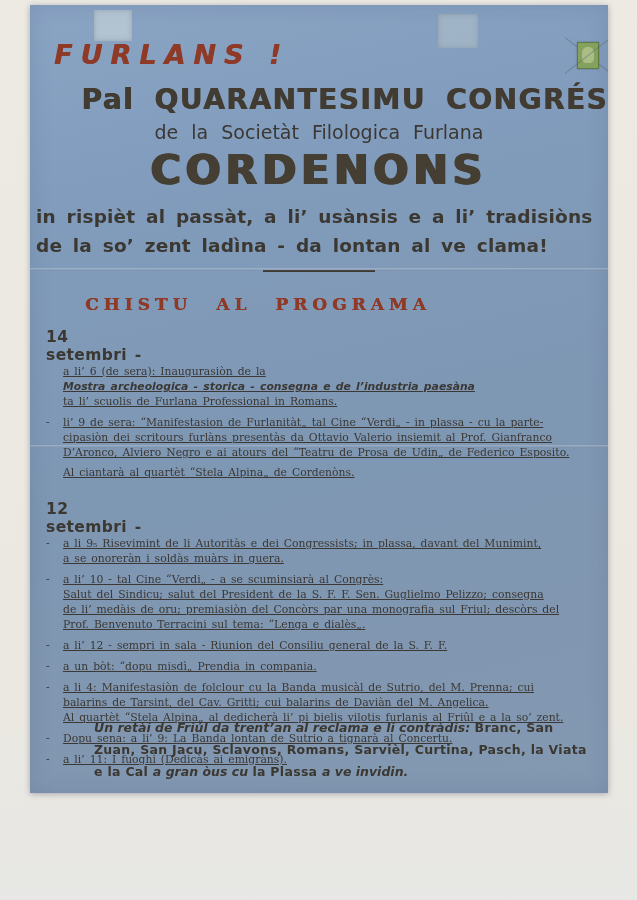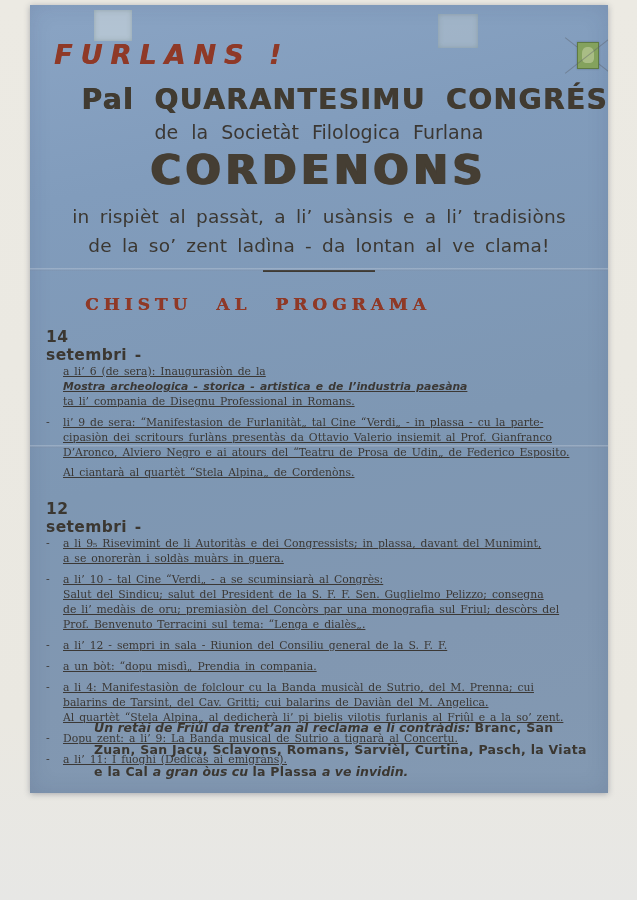--- a/index.html
+++ b/index.html
@@ -35,22 +35,22 @@
     background:#a9bd85;border-radius:40% 40% 30% 30%;}
 
   
   .kicker{margin:33px 0 0 24px;font-style:italic;font-weight:800;font-size:27px;line-height:33px;
     letter-spacing:8px;color:#8f3927;text-shadow:.6px 0 currentColor;}
   .title{white-space:nowrap;text-align:right;font-weight:800;font-size:28px;line-height:36px;
     margin-top:11px;letter-spacing:1.5px;word-spacing:9px;color:#413b31;text-shadow:.8px 0 currentColor;}
   .subtitle{text-align:center;font-size:19px;line-height:24px;margin-top:2px;word-spacing:7px;color:#3b3733;}
   .place{text-align:center;font-weight:800;font-size:41px;line-height:48px;margin-top:2px;
     letter-spacing:5px;color:#453e33;text-shadow:1.2px 0 currentColor,-1.2px 0 currentColor;}
-  .tagline{white-space:nowrap;text-align:center;font-weight:400;font-size:18.5px;line-height:29px;
-    word-spacing:4px;letter-spacing:.2px;color:#3b3731;}
+  .tagline{white-space:nowrap;font-weight:700;font-size:18.5px;line-height:29px;
+    word-spacing:4px;letter-spacing:.2px;color:#3b3731;padding-left:6px;}
   .tagline.t1{margin-top:8px;}
   .divider{width:112px;border-top:2.5px solid #3e3a33;margin:10px auto 0;}
 
   
   .prog-heading{margin:22px 0 0 55px;font-family:"DejaVu Serif",serif;font-weight:700;font-size:17px;
     letter-spacing:5px;word-spacing:13px;color:#8f3927;text-shadow:.4px 0 currentColor;}
   .program{margin:8px 13px 0 16px;}
   .day{display:flex;margin-top:14px;flex-direction:column;}
   .day-label{width:106px;flex:none;font-weight:700;font-size:15.5px;letter-spacing:.4px;word-spacing:2px;color:#3b3731;}
   .items{flex:1;min-width:0;}
@@ -98,22 +98,22 @@
   <div class="tagline t2">de la so’ zent ladìna - da lontan al ve clama!</div>
   <div class="divider"></div>
 
   <div class="prog-heading">CHISTU AL PROGRAMA</div>
   <div class="program">
       <div class="day">
         <div class="day-label">14 setembri -</div>
         <div class="items">
           <div class="item">
             <div class="line">a li’ 6  (de sera): Inaugurasiòn de la</div>
-            <div class="line bi">Mostra archeologica - storica - artistica e de l’industria paesàna</div>
-            <div class="line">ta li’ compania de Disegnu Professional in Romans.</div>
+            <div class="line bi">Mostra archeologica - storica - consegna e de l’industria paesàna</div>
+            <div class="line">ta li’ scuolis de Furlana Professional in Romans.</div>
           </div>
           <div class="item">
             <span class="dash">-</span>
             <div class="line">li’ 9 de sera: “Manifestasion de Furlanitàt„ tal Cine “Verdi„ - in plassa - cu la parte-</div>
             <div class="line">cipasiòn dei scritours furlàns presentàs da Ottavio Valerio insiemit al Prof. Gianfranco</div>
             <div class="line">D’Aronco, Alviero Negro e ai atours del “Teatru de Prosa de Udin„ de Federico Esposito.</div>
             <div class="line gap">Al ciantarà al quartèt “Stela Alpina„ de Cordenòns.</div>
           </div>
         </div>
       </div>
@@ -141,21 +141,21 @@
             <div class="line">a un bòt: “dopu misdì„ Prendia in compania.</div>
           </div>
           <div class="item">
             <span class="dash">-</span>
             <div class="line">a li 4: Manifestasiòn de folclour cu la Banda musicàl de Sutrio, del M. Prenna; cui</div>
             <div class="line">balarins de Tarsint, del Cav. Gritti; cui balarins de Daviàn del M. Angelica.</div>
             <div class="line">Al quartèt “Stela Alpina„ al dedicherà li’ pi bielis vilotis furlanis al Friûl e a la so’ zent.</div>
           </div>
           <div class="item">
             <span class="dash">-</span>
-            <div class="line">Dopu zent: a li’ 9: La Banda musical de Sutrio a tignarà al Concertu.</div>
+            <div class="line">Dopu sena: a li’ 9: La Banda lontan de Sutrio a tignarà al Concertu.</div>
           </div>
           <div class="item">
             <span class="dash">-</span>
             <div class="line">a li’ 11: I fuoghi (Dedicàs ai emigràns).</div>
           </div>
         </div>
       </div>
     </div>
 
   <div class="bottom">

